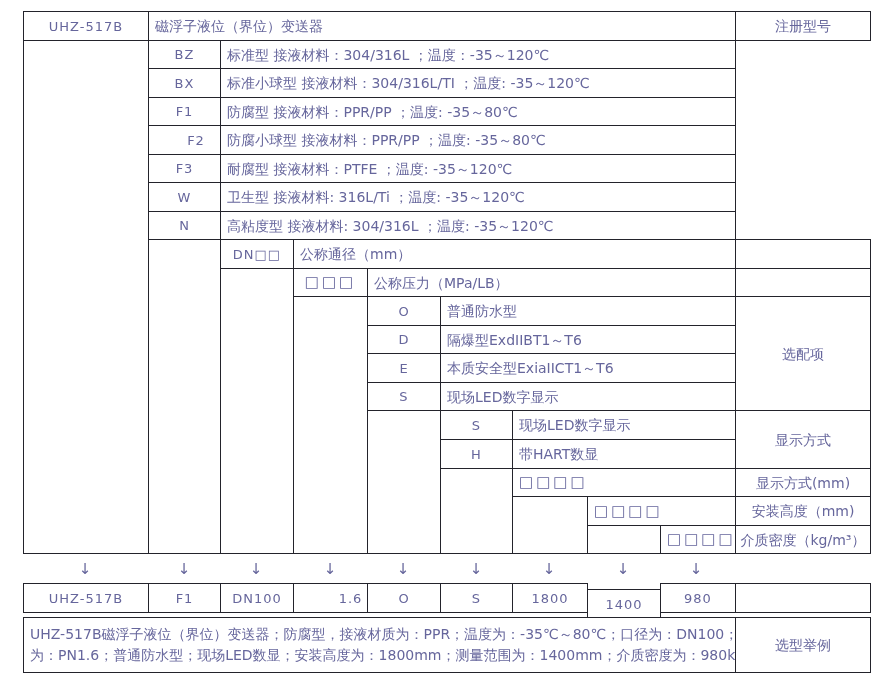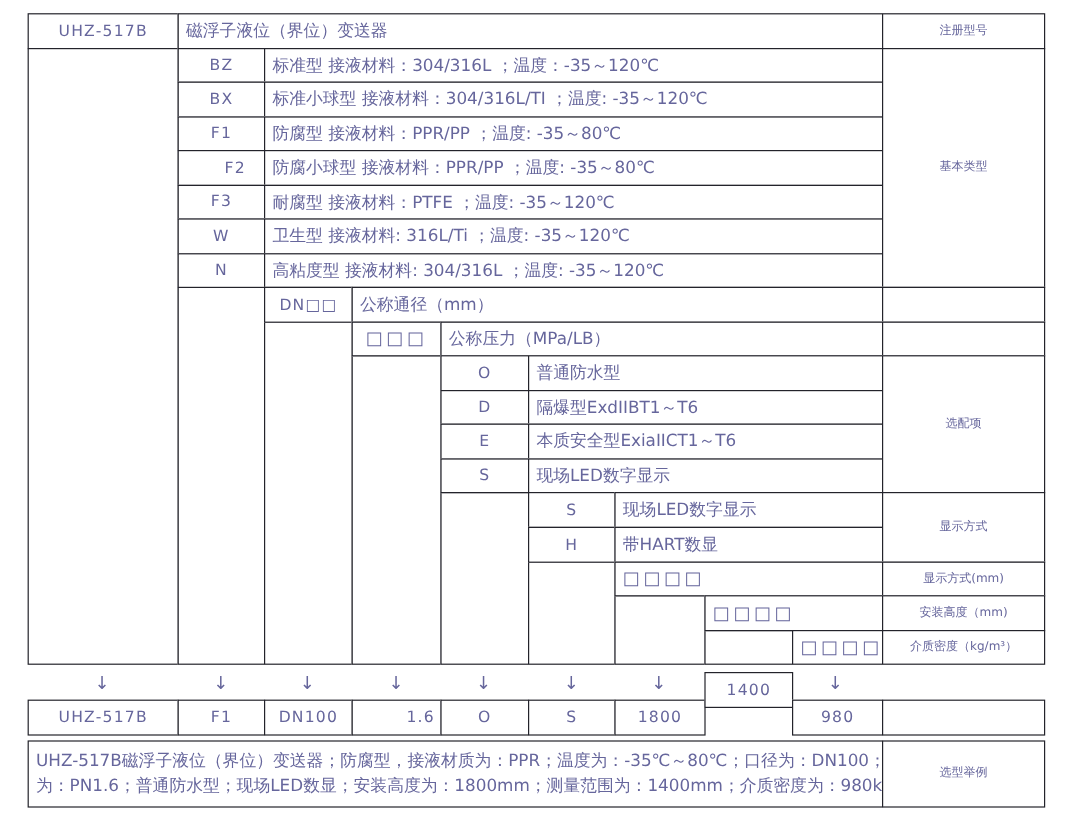--- a/index.html
+++ b/index.html
@@ -24,21 +24,21 @@
     font-size:14px;
     line-height:1;
     white-space:nowrap;
     overflow:hidden;
     background:#ffffff;
   }
   .center{justify-content:center;text-align:center;}
   .left{justify-content:flex-start;padding-left:6px;}
   .code{font-size:13px;letter-spacing:1px;}
   .boxes{font-size:15px;letter-spacing:3px;}
-  .label{font-size:10px;}
+  .label{font-size:14px;}
   .arrow{
     position:absolute;
     top:560px;width:20px;height:22px;
     text-align:center;font-size:15px;color:var(--ink);
   }
   .example-text{
     position:absolute;
     box-sizing:border-box;
     border:1px solid var(--line);
     font-size:14px;
@@ -74,29 +74,28 @@
   <div class="cell center code" style="left:148px;top:68px;width:73px;height:30px;">BX</div>
   <div class="cell left" style="left:220px;top:68px;width:516px;height:30px;">标准小球型 接液材料：304/316L/TI ；温度: -35～120℃</div>
 
   <div class="cell center code" style="left:148px;top:97px;width:73px;height:29px;">F1</div>
   <div class="cell left" style="left:220px;top:97px;width:516px;height:29px;">防腐型 接液材料：PPR/PP ；温度: -35～80℃</div>
 
   <div class="cell center code" style="left:148px;top:125px;width:73px;height:30px;padding-left:23px;">F2</div>
   <div class="cell left" style="left:220px;top:125px;width:516px;height:30px;">防腐小球型 接液材料：PPR/PP ；温度: -35～80℃</div>
 
   <div class="cell center code" style="left:148px;top:154px;width:73px;height:29px;">F3</div>
-  <div class="cell left" style="left:220px;top:154px;width:609px;height:29px;">耐腐型 接液材料：PTFE ；温度: -35～120℃</div>
+  <div class="cell left" style="left:220px;top:154px;width:516px;height:29px;">耐腐型 接液材料：PTFE ；温度: -35～120℃</div>
 
   <div class="cell center code" style="left:148px;top:182px;width:73px;height:30px;">W</div>
   <div class="cell left" style="left:220px;top:182px;width:516px;height:30px;">卫生型 接液材料: 316L/Ti ；温度: -35～120℃</div>
 
   <div class="cell center code" style="left:148px;top:211px;width:73px;height:29px;">N</div>
   <div class="cell left" style="left:220px;top:211px;width:516px;height:29px;">高粘度型 接液材料: 304/316L ；温度: -35～120℃</div>
 
-  <div class="cell center label" style="left:735px;top:40px;width:136px;height:200px;">基本类型</div>
 
   <div class="cell center code" style="left:220px;top:239px;width:74px;height:30px;">DN□□</div>
   <div class="cell left" style="left:293px;top:239px;width:443px;height:30px;">公称通径（mm）</div>
   <div class="cell" style="left:735px;top:239px;width:136px;height:30px;"></div>
 
   <div class="cell center code boxes" style="left:293px;top:268px;width:75px;height:29px;">□□□</div>
   <div class="cell left" style="left:367px;top:268px;width:369px;height:29px;">公称压力（MPa/LB）</div>
   <div class="cell" style="left:735px;top:268px;width:136px;height:29px;"></div>
 
   <div class="cell center code" style="left:367px;top:296px;width:74px;height:30px;">O</div>
@@ -140,21 +139,21 @@
   <span class="arrow" style="left:613px;">↓</span>
   <span class="arrow" style="left:686px;">↓</span>
 
   <div class="cell center code" style="left:23px;top:583px;width:126px;height:30px;">UHZ-517B</div>
   <div class="cell center code" style="left:148px;top:583px;width:73px;height:30px;">F1</div>
   <div class="cell center code" style="left:220px;top:583px;width:74px;height:30px;">DN100</div>
   <div class="cell center code" style="left:293px;top:583px;width:75px;height:30px;padding-left:40px;">1.6</div>
   <div class="cell center code" style="left:367px;top:583px;width:74px;height:30px;">O</div>
   <div class="cell center code" style="left:440px;top:583px;width:73px;height:30px;">S</div>
   <div class="cell center code" style="left:512px;top:583px;width:76px;height:30px;">1800</div>
-  <div class="cell center code" style="left:587px;top:560px;width:74px;height:30px;">1400</div>
+  <div class="cell center code" style="left:587px;top:589px;width:74px;height:30px;">1400</div>
   <div class="cell center code" style="left:660px;top:583px;width:76px;height:30px;">980</div>
   <div class="cell" style="left:735px;top:583px;width:136px;height:30px;"></div>
 
   <div class="example-text" style="left:23px;top:617px;width:713px;height:56px;">
     <div>UHZ-517B磁浮子液位（界位）变送器；防腐型，接液材质为：PPR；温度为：-35℃～80℃；口径为：DN100；压力</div>
     <div>为：PN1.6；普通防水型；现场LED数显；安装高度为：1800mm；测量范围为：1400mm；介质密度为：980kg/m3；</div>
   </div>
   <div class="cell center label" style="left:735px;top:617px;width:136px;height:56px;">选型举例</div>
 
 </div>

